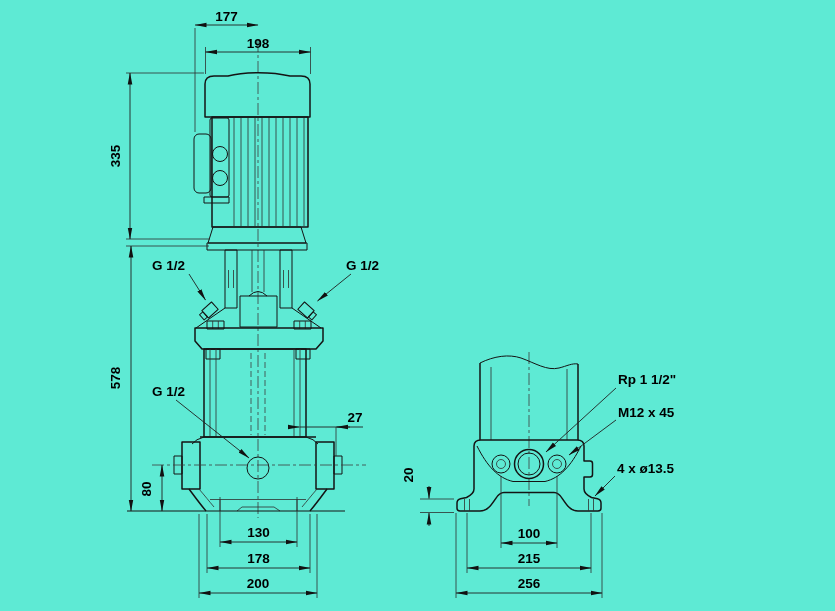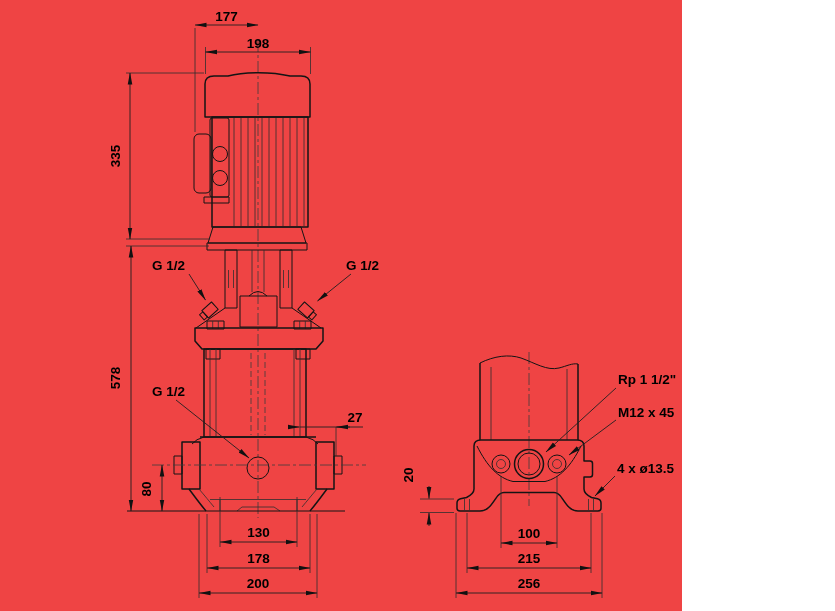--- a/index.html
+++ b/index.html
@@ -1,16 +1,16 @@
 <!DOCTYPE html>
 <html><head>
 <meta charset="utf-8">
 <style>
   html,body{margin:0;padding:0;background:#ffffff;}
-  .stage{width:682px;height:611px;background:#ef4444;position:relative;overflow:hidden;}
+  .stage{width:835px;height:611px;background:#5eead4;position:relative;overflow:hidden;}
   svg{display:block;}
   .ol{stroke:#141414;stroke-width:1.5;fill:none;stroke-linejoin:round;}
   .o2{stroke:#141414;stroke-width:1;fill:none;stroke-linejoin:round;}
   .tn{stroke:#2e2e2e;stroke-width:.8;fill:none;}
   .dm{stroke:#1f1f1f;stroke-width:.9;fill:none;}
   .cl{stroke:#3c3c3c;stroke-width:.8;fill:none;stroke-dasharray:12 3 3 3;}
   .hd{stroke:#3c3c3c;stroke-width:.8;fill:none;stroke-dasharray:6 3;}
   text{font:bold 13.5px "Liberation Sans",sans-serif;fill:#000;}
   .ctr{text-anchor:middle;}
   .lbl{text-anchor:start;}

